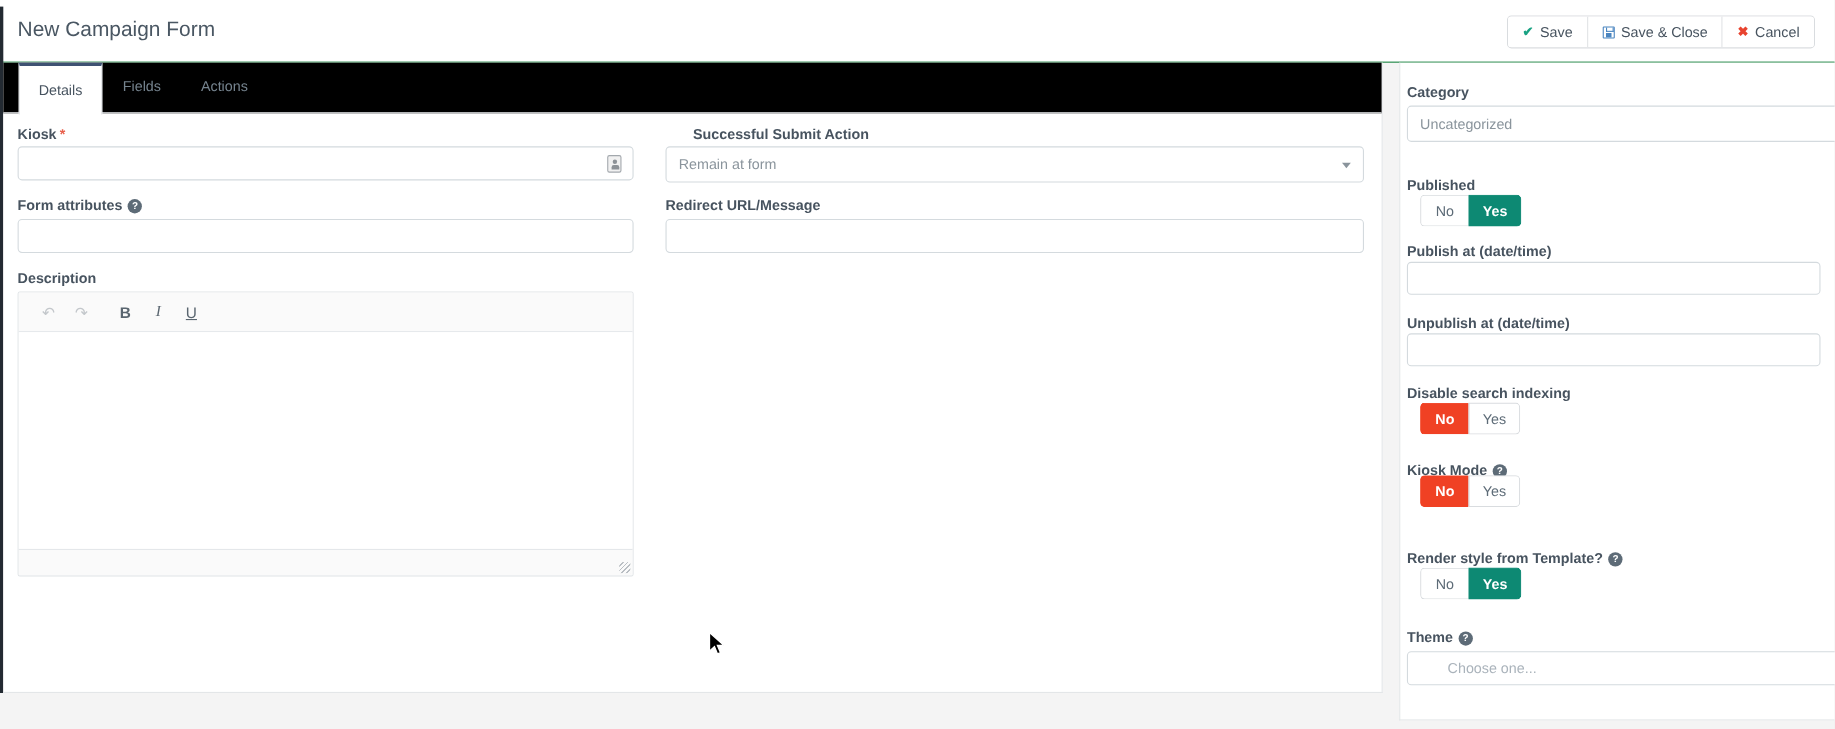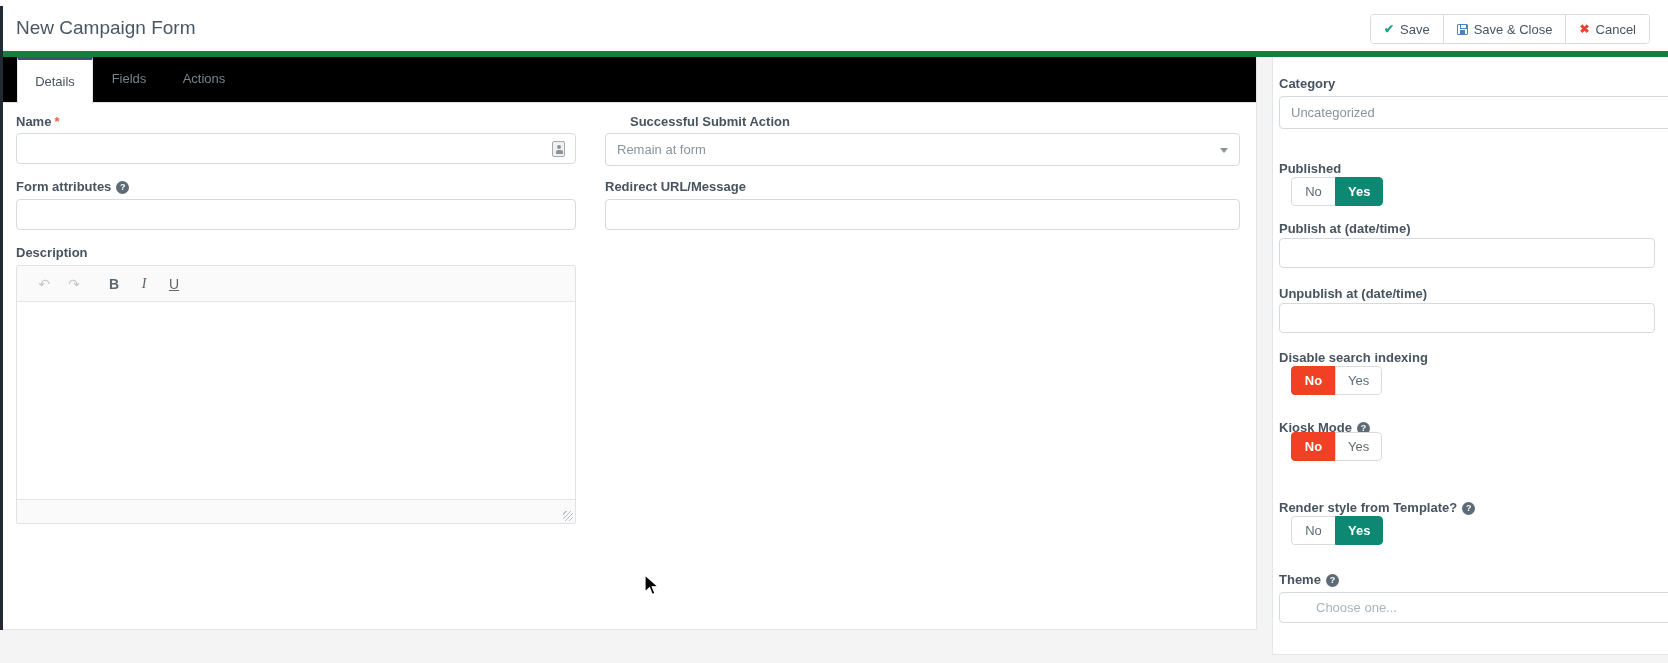--- a/index.html
+++ b/index.html
@@ -1,21 +1,21 @@
 <!DOCTYPE html>
 <html><head>
 <meta charset="utf-8">
 <style>
   * { box-sizing: border-box; margin: 0; padding: 0; }
   html,body { background:#e9e9e9; }
   body { font-family: "Liberation Sans", sans-serif; }
   .page { position:relative; width:1668px; height:663px; background:#f4f4f4; overflow:hidden; }
 
   
-  .header { position:absolute; left:0; top:0; width:1668px; height:57px; background:#fff; border-bottom:6px solid #15803d; }
+  .header { position:absolute; left:0; top:0; width:1668px; height:57px; background:#fff; border-bottom:1px solid #15803d; }
   .page-title { position:absolute; left:16px; top:0; line-height:56px; font-size:19px; color:#4a5763; font-weight:normal; }
   .btn-group { position:absolute; right:18px; top:14px; display:flex; height:30px; border:1px solid #d9dcdf; border-radius:4px; background:#fff; overflow:hidden; }
   .btn { display:flex; align-items:center; gap:6px; padding:0 13px; font-size:13px; color:#47535f; background:#fff; border:none; border-right:1px solid #d9dcdf; cursor:pointer; font-family:inherit; }
   .btn:last-child { border-right:none; }
   .ico-check { color:#19a283; font-size:12px; font-weight:bold; }
   .ico-x { color:#e8432f; font-size:12px; font-weight:bold; }
   .floppy { position:relative; width:11px; height:11px; border:1px solid #4a85c0; border-radius:1px; background:#fff; }
   .floppy:before { content:""; position:absolute; top:0; left:2px; width:5px; height:3px; border:1px solid #4a85c0; border-top:none; }
   .floppy:after { content:""; position:absolute; bottom:0; left:2px; width:5px; height:4px; background:#4a85c0; }
 
@@ -94,21 +94,21 @@
   <div class="leftnav-strip"></div>
 
   <div class="main-panel">
     <div class="tab-strip">
       <div class="tab active" style="left:14px; width:76px;">Details</div>
       <div class="tab" style="left:91px; width:70px;">Fields</div>
       <div class="tab" style="left:161px; width:80px;">Actions</div>
     </div>
 
     <div class="field-label" style="left:13px; top:57px;">
-      <span>Name</span><span class="req">*</span>
+      <span>Kiosk</span><span class="req">*</span>
     </div>
     <input class="text-input" style="left: 13px; top: 76px; width: 560px; height: 31px;" value="">
     <span class="autofill-icon" style="right:auto; left:549px; top:84px;"></span>
 
     <div class="field-label" style="left:13px; top:122px;">
       <span>Form attributes</span><span class="help-icon">?</span>
     </div>
     <input class="text-input" style="left: 13px; top: 142px; width: 560px; height: 31px;" value="">
 
     <div class="field-label" style="left:13px; top:188px;">Description</div>

